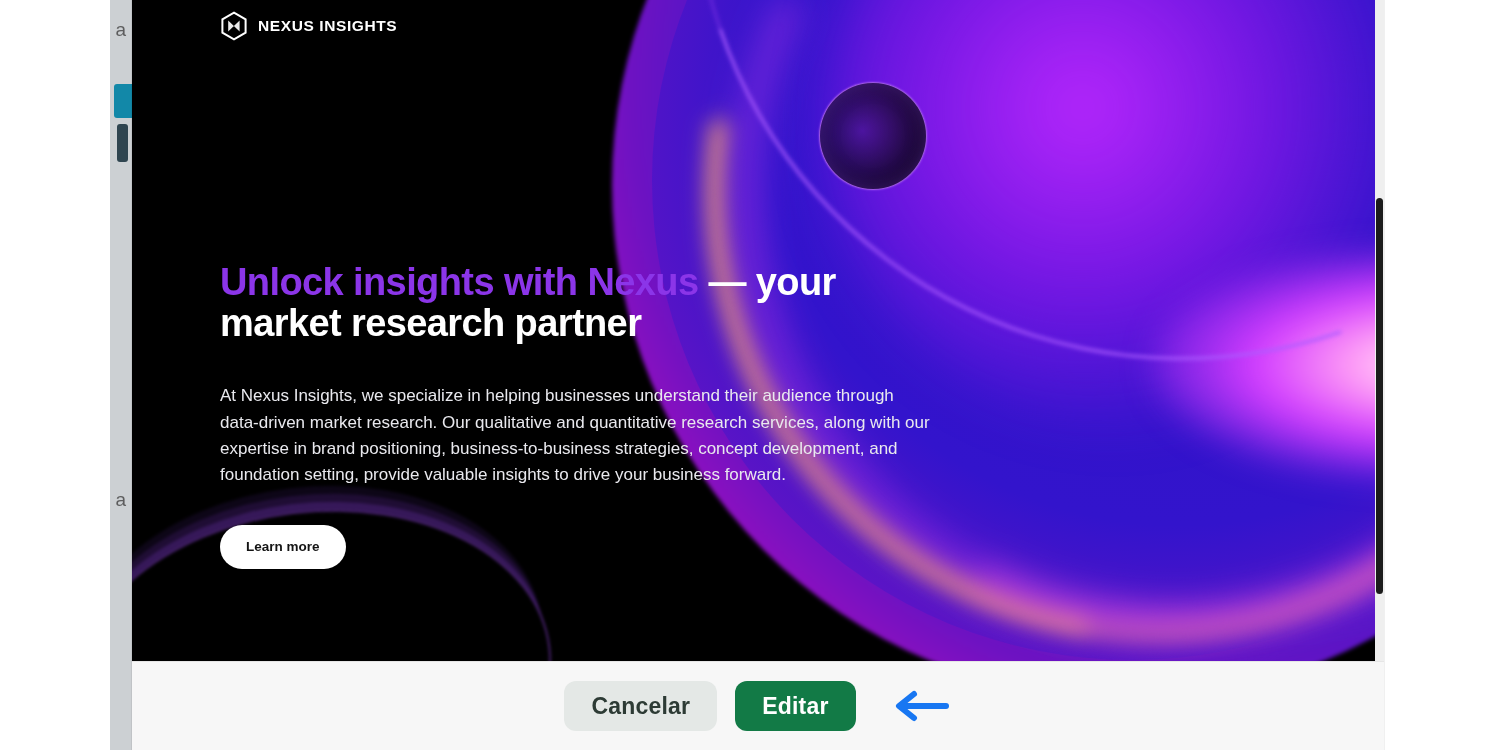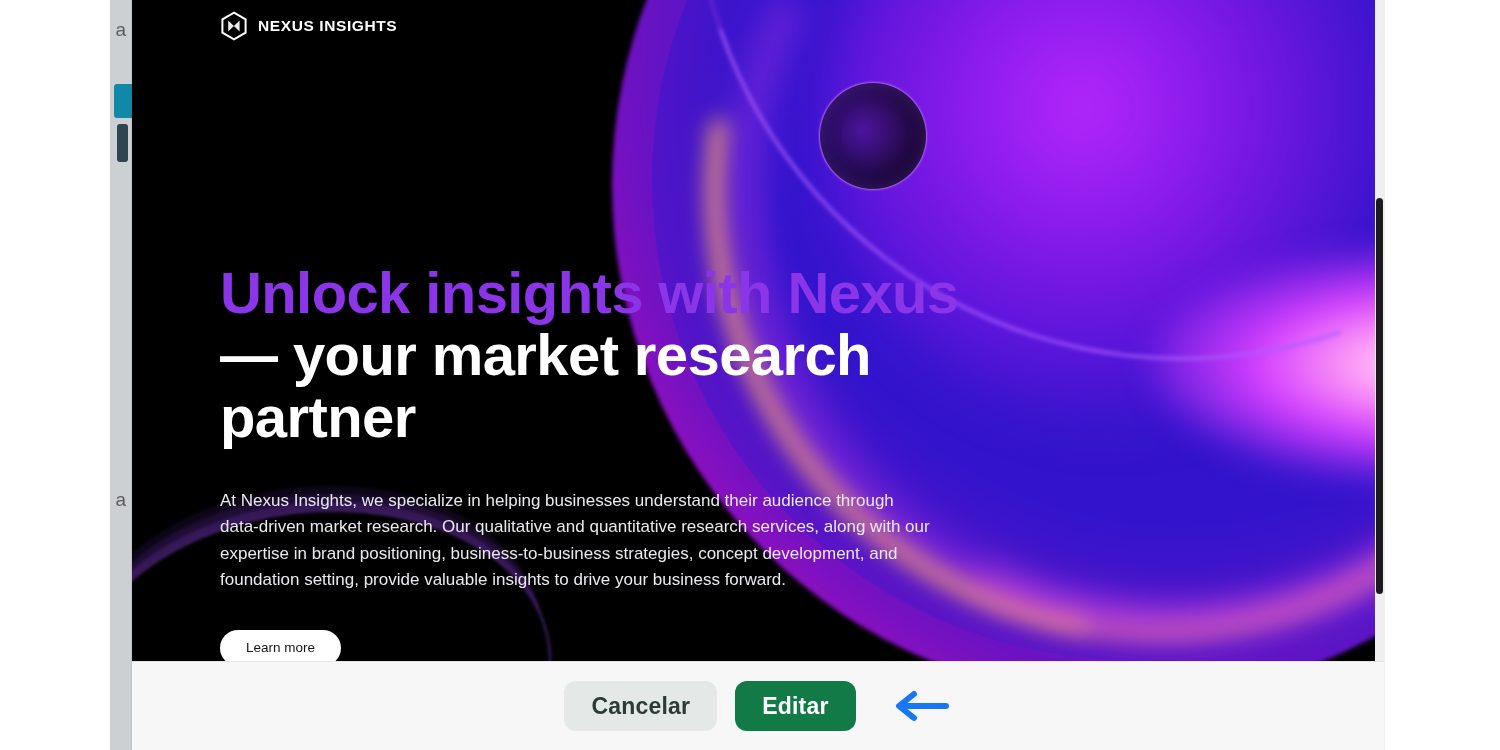--- a/index.html
+++ b/index.html
@@ -238,49 +238,49 @@
   }
 
   
   .hero-copy {
     position: absolute;
     left: 88px; top: 262px;
     width: 740px;
     z-index: 5;
   }
   .headline {
-    font-size: 58px;
+    font-size: 38px;
     line-height: 1.07;
     font-weight: bold;
     color: #ffffff;
     letter-spacing: -.6px;
   }
   .headline .accent { color: #8b35e8; }
 
   .hero-body {
     margin-top: 40px;
     width: 715px;
     color: #e9e9ee;
     font-size: 17px;
     line-height: 1.55;
   }
 
   .learn-more {
     margin-top: 36px;
     display: inline-flex;
     align-items: center;
     justify-content: center;
-    height: 36px;
+    height: 44px;
     padding: 0 26px;
     border: none;
     border-radius: 999px;
     background: #ffffff;
     color: #141414;
     font-size: 13.5px;
-    font-weight: normal;
+    font-weight: bold;
     font-family: "Liberation Sans", sans-serif;
     cursor: pointer;
   }
 
   
   .preview-scrollbar {
     position: absolute;
     right: 0; top: 0;
     width: 9px; height: 661px;
     background: #efefef;

